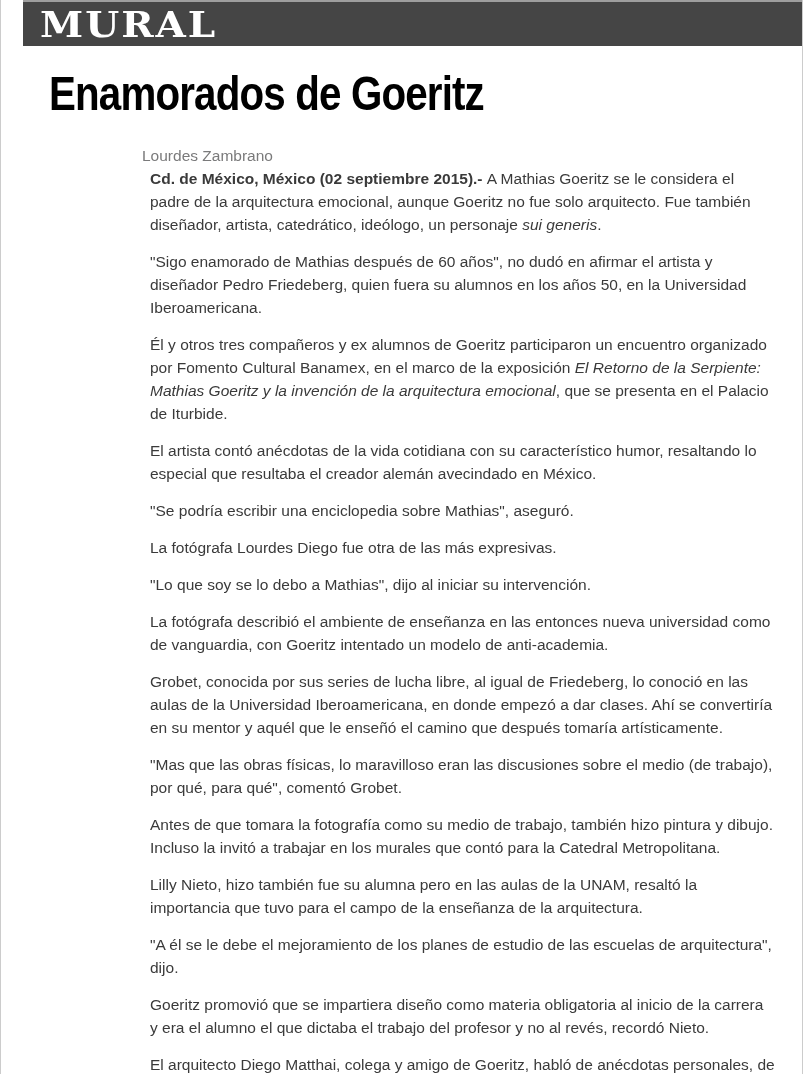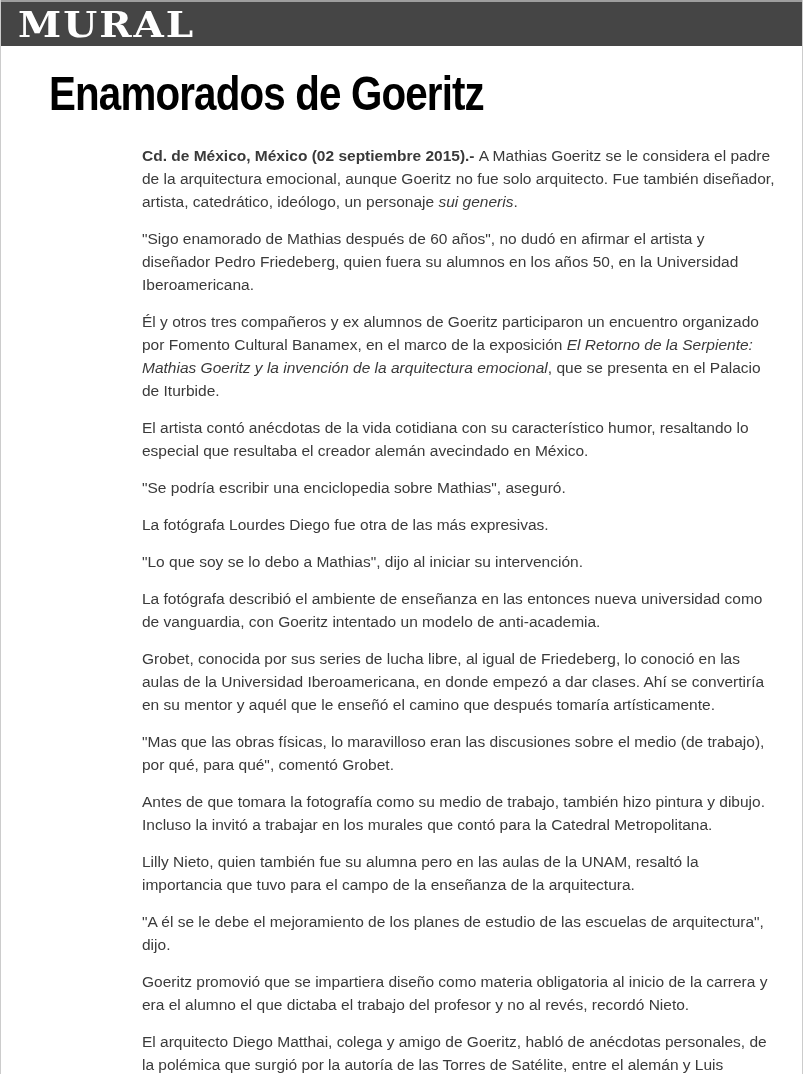--- a/index.html
+++ b/index.html
@@ -16,20 +16,21 @@
     overflow: hidden;
   }
 
   .masthead {
     height: 46px;
     background: #454545;
     border-top: 2px solid #9e9e9e;
     display: flex;
     align-items: center;
     padding-left: 17px;
+    margin-left: 22px;
   }
 
   .logo {
     font-family: "DejaVu Serif", serif;
     font-weight: bold;
     font-size: 39px;
     line-height: 39px;
     letter-spacing: 2px;
     color: #ffffff;
     transform: scaleY(0.92);
@@ -54,50 +55,51 @@
     font-size: 15.5px;
     line-height: 23px;
     color: #3a3a3a;
   }
 
   .byline {
     color: #7a7a7b;
     margin: 0;
   }
 
-  .article p { margin: 0 0 14px 0; }
+  .article p { margin: 0 0 14px 8px; }
   .article .b { font-weight: bold; }
   .article .i { font-style: italic; }
 </style>
 </head>
 <body>
 
 <div class="page">
 
   <header class="masthead">
     <div class="logo">MURAL</div>
   </header>
 
   <main>
     <h1 class="headline">Enamorados de Goeritz</h1>
 
     <div class="article">
+      <div class="byline">Lourdes Zambrano</div>
       <div id="paragraphs">
           <p><span class="b">Cd. de México, México (02 septiembre 2015).- </span><span>A Mathias Goeritz se le considera el padre de la arquitectura emocional, aunque Goeritz no fue solo arquitecto. Fue también diseñador, artista, catedrático, ideólogo, un personaje </span><span class="i">sui generis</span><span>.</span></p>
           <p><span>"Sigo enamorado de Mathias después de 60 años", no dudó en afirmar el artista y diseñador Pedro Friedeberg, quien fuera su alumnos en los años 50, en la Universidad Iberoamericana.</span></p>
           <p><span>Él y otros tres compañeros y ex alumnos de Goeritz participaron un encuentro organizado por Fomento Cultural Banamex, en el marco de la exposición </span><span class="i">El Retorno de la Serpiente: Mathias Goeritz y la invención de la arquitectura emocional</span><span>, que se presenta en el Palacio de Iturbide.</span></p>
           <p><span>El artista contó anécdotas de la vida cotidiana con su característico humor, resaltando lo especial que resultaba el creador alemán avecindado en México.</span></p>
           <p><span>"Se podría escribir una enciclopedia sobre Mathias", aseguró.</span></p>
           <p><span>La fotógrafa Lourdes Diego fue otra de las más expresivas.</span></p>
           <p><span>"Lo que soy se lo debo a Mathias", dijo al iniciar su intervención.</span></p>
           <p><span>La fotógrafa describió el ambiente de enseñanza en las entonces nueva universidad como de vanguardia, con Goeritz intentado un modelo de anti-academia.</span></p>
           <p><span>Grobet, conocida por sus series de lucha libre, al igual de Friedeberg, lo conoció en las aulas de la Universidad Iberoamericana, en donde empezó a dar clases. Ahí se convertiría en su mentor y aquél que le enseñó el camino que después tomaría artísticamente.</span></p>
           <p><span>"Mas que las obras físicas, lo maravilloso eran las discusiones sobre el medio (de trabajo), por qué, para qué", comentó Grobet.</span></p>
           <p><span>Antes de que tomara la fotografía como su medio de trabajo, también hizo pintura y dibujo. Incluso la invitó a trabajar en los murales que contó para la Catedral Metropolitana.</span></p>
-          <p><span>Lilly Nieto, quien también fue su alumna pero en las aulas de la UNAM, resaltó la importancia que tuvo para el campo de la enseñanza de la arquitectura.</span></p>
+          <p><span>Lilly Nieto, hizo también fue su alumna pero en las aulas de la UNAM, resaltó la importancia que tuvo para el campo de la enseñanza de la arquitectura.</span></p>
           <p><span>"A él se le debe el mejoramiento de los planes de estudio de las escuelas de arquitectura", dijo.</span></p>
           <p><span>Goeritz promovió que se impartiera diseño como materia obligatoria al inicio de la carrera y era el alumno el que dictaba el trabajo del profesor y no al revés, recordó Nieto.</span></p>
           <p><span>El arquitecto Diego Matthai, colega y amigo de Goeritz, habló de anécdotas personales, de la polémica que surgió por la autoría de las Torres de Satélite, entre el alemán y Luis Barragán.</span></p>
         </div>
     </div>
   </main>
 
 </div>
 
 </body></html>

